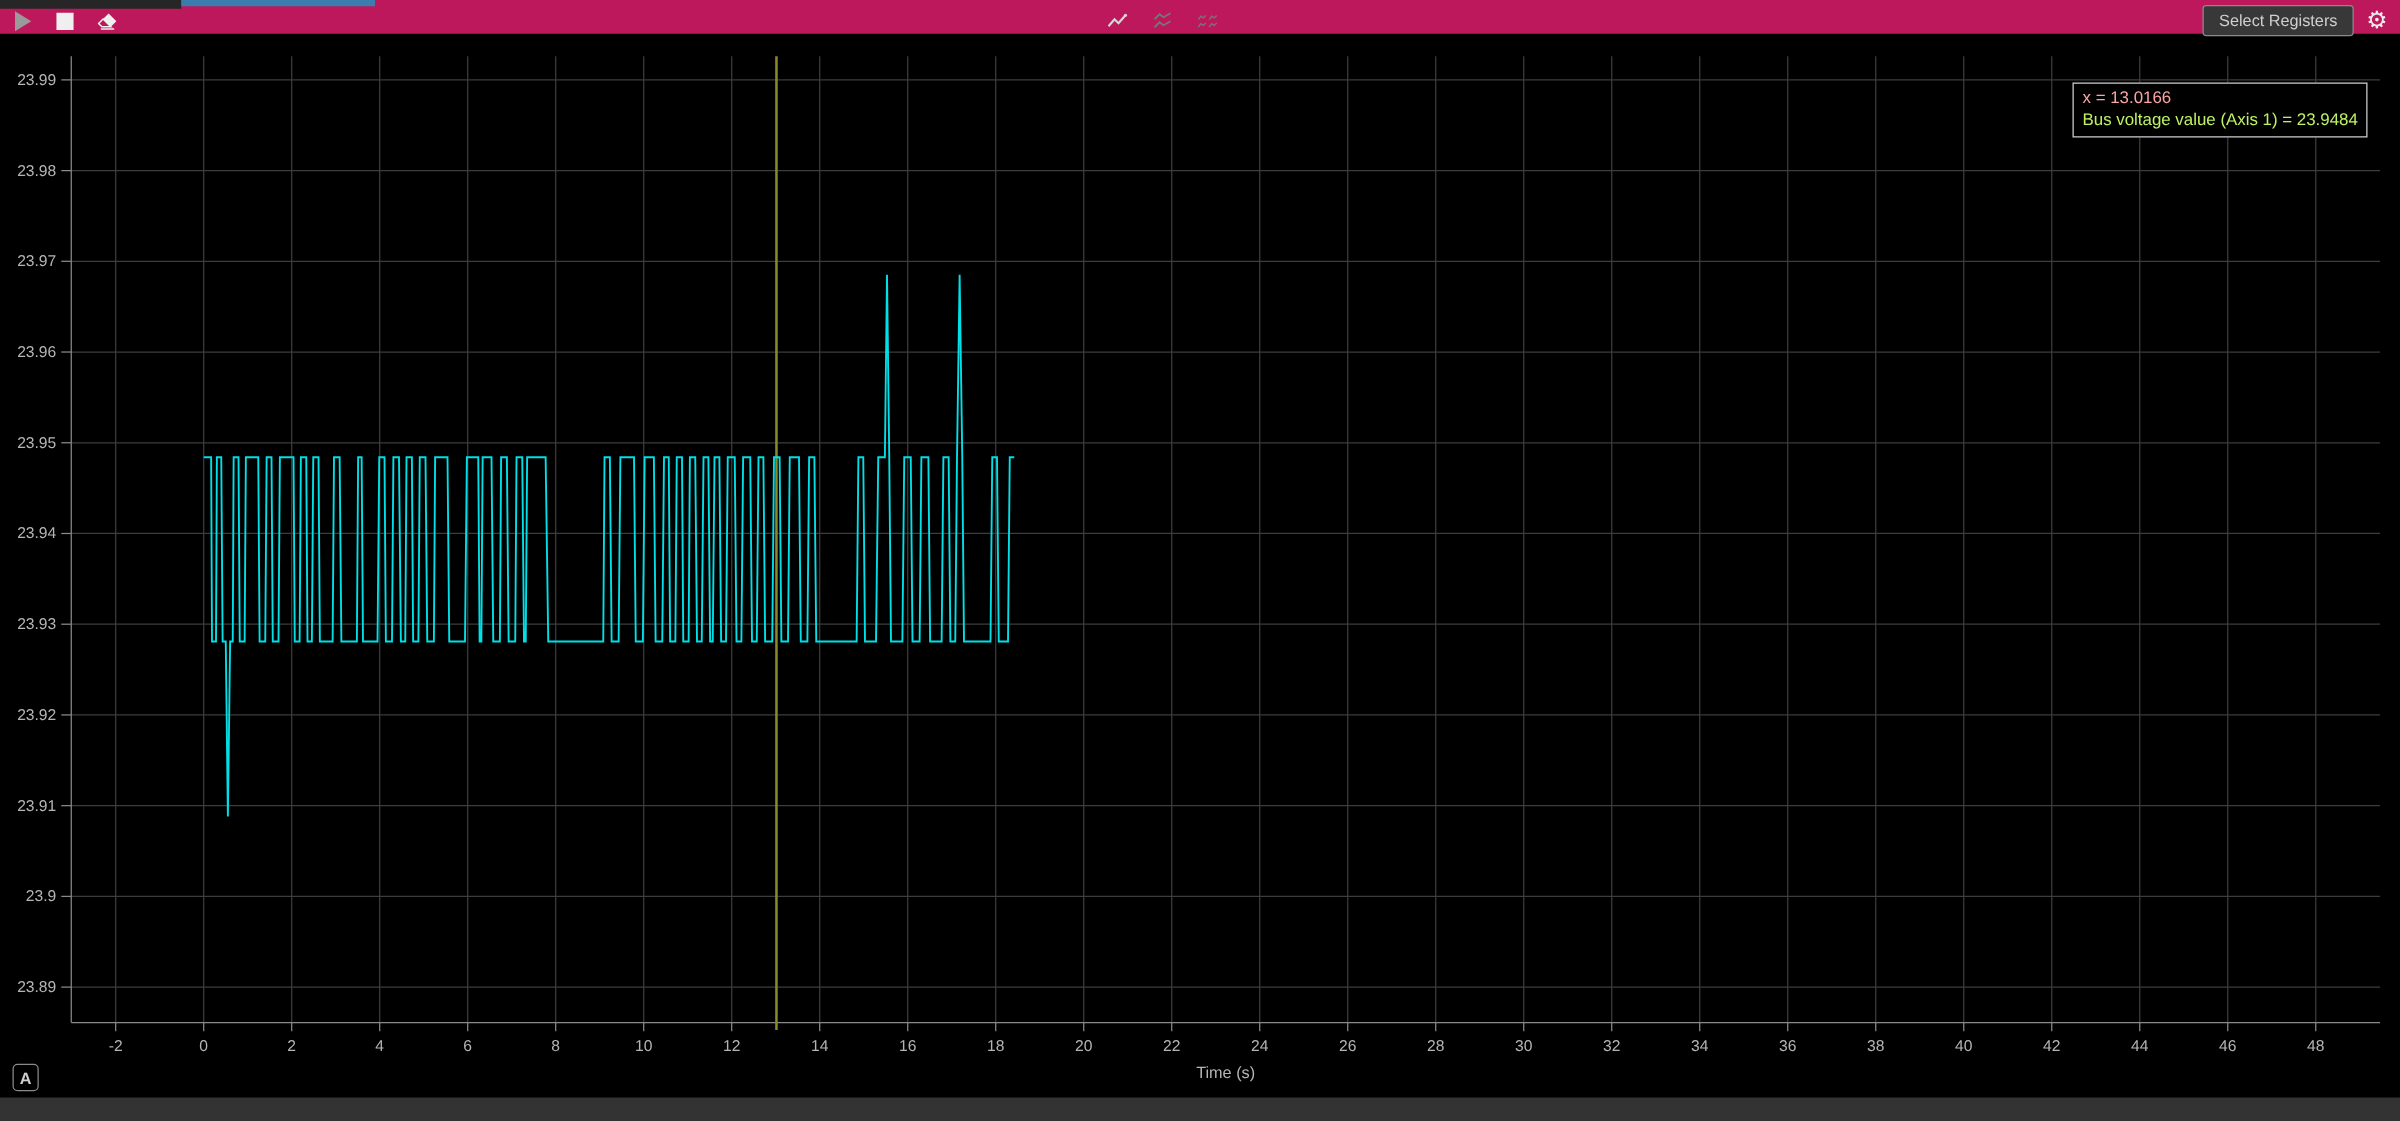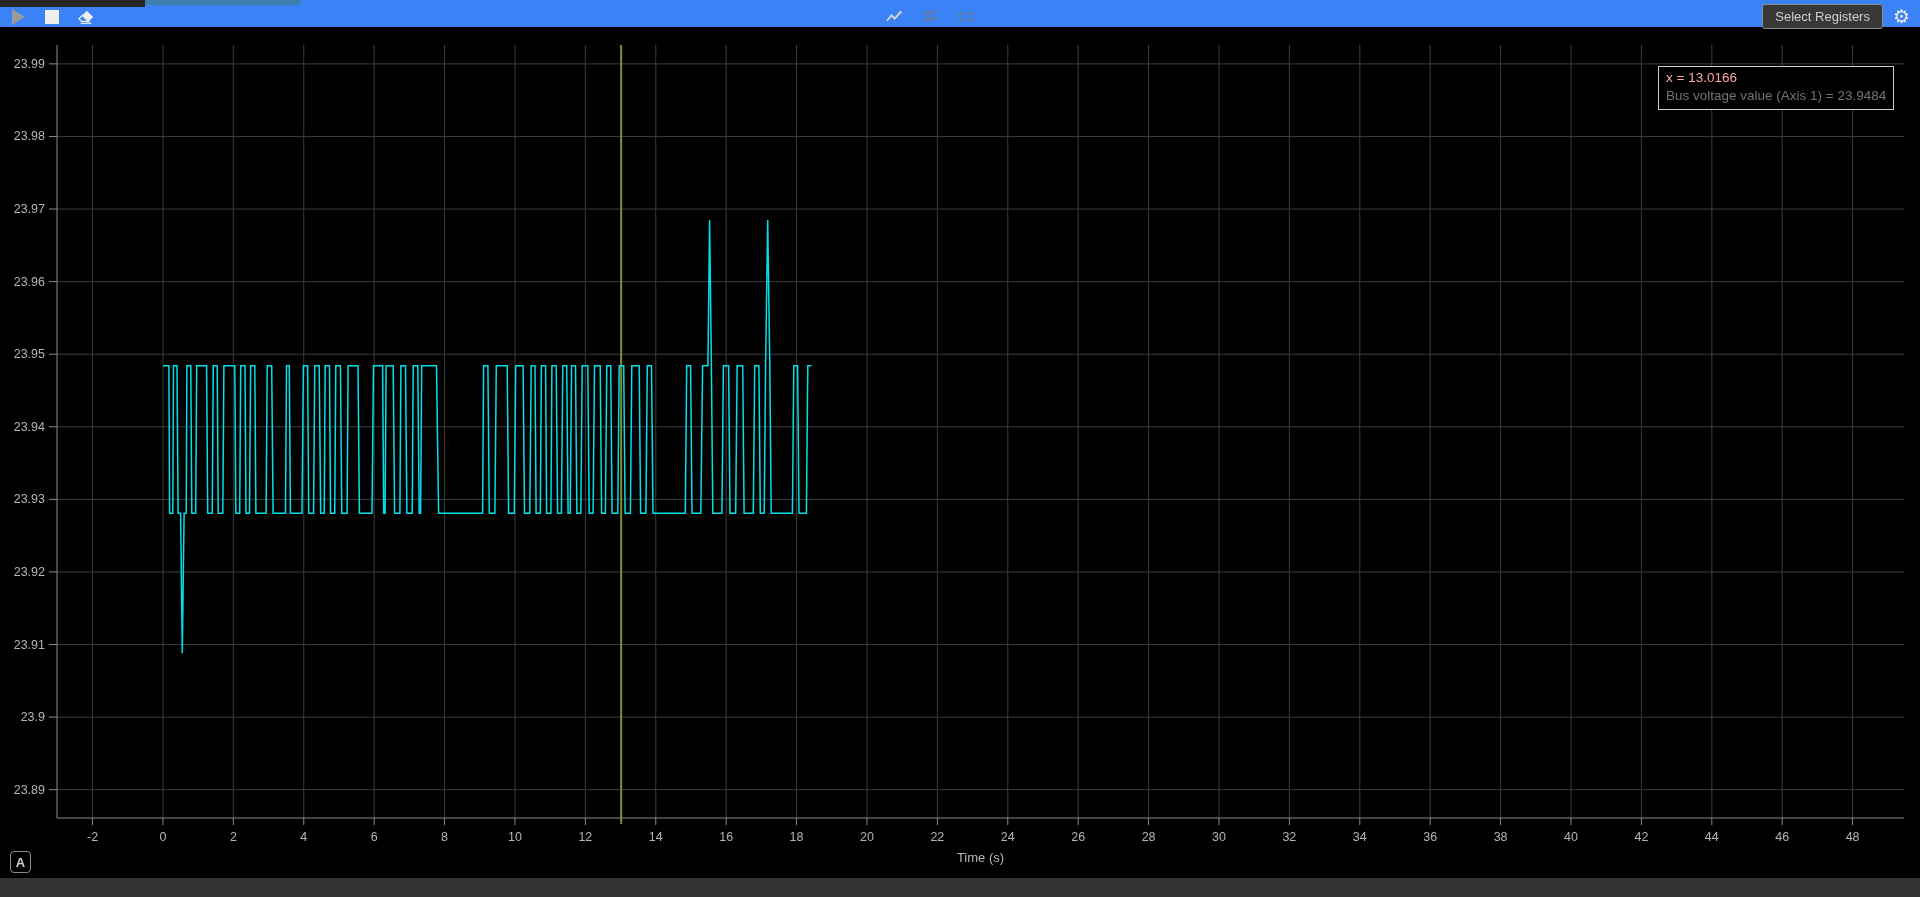--- a/index.html
+++ b/index.html
@@ -1,37 +1,37 @@
 <!DOCTYPE html>
 <html><head>
 <meta charset="utf-8">
 <style>
   html,body{margin:0;padding:0;background:#000;width:1920px;height:897px;overflow:hidden;
     font-family:"Liberation Sans",sans-serif;}
   .app{position:relative;width:1920px;height:897px;background:#000;}
 
   
-  .toolbar{position:absolute;left:0;top:0;width:1920px;height:27px;background:#3b82f6;}
+  .toolbar{position:absolute;left:0;top:0;width:1920px;height:27px;background:#be185d;}
   .tab-dark{position:absolute;left:0;top:0;width:145px;height:7px;background:#262626;}
   .tab-accent{position:absolute;left:145px;top:0;width:155px;height:5px;background:#3b7dad;}
   .tb-left{position:absolute;left:8px;top:0;height:33px;display:flex;align-items:center;gap:14px;}
   .tb-btn{background:none;border:none;padding:2px;margin:0;cursor:pointer;display:flex;
     align-items:center;justify-content:center;width:20px;height:24px;}
   .tb-center{position:absolute;left:884px;top:0;height:33px;display:flex;align-items:center;gap:16px;}
   .tb-right{position:absolute;right:10px;top:0;height:33px;display:flex;align-items:center;gap:10px;}
   .select-registers{background:#383838;border:1px solid #8a8a8a;border-radius:3px;color:#cfcfcf;
     font-size:13px;padding:4px 12px;cursor:pointer;font-family:"Liberation Sans",sans-serif;}
   .gear{color:#ececec;font-size:19px;line-height:19px;background:none;border:none;cursor:pointer;padding:0;}
 
   
   .plot-container{position:absolute;left:0;top:33px;width:1920px;height:845px;background:#000;}
   .tooltip{position:absolute;left:1658px;top:33px;background:#000;border:1px solid #cfcfcf;
     padding:2px 7px 4px 7px;font-size:13.5px;line-height:18px;white-space:nowrap;}
   .tooltip .l1{color:#fca5a5;}
-  .tooltip .l2{color:#737373;}
+  .tooltip .l2{color:#bef264;}
   .autoscale{position:absolute;left:10px;top:818px;width:21px;height:22px;background:#000;
     border:1px solid #8a8a8a;border-radius:4px;color:#cfcfcf;font-size:13px;font-weight:bold;
     padding:0;cursor:pointer;font-family:"Liberation Sans",sans-serif;}
 
   
   .statusbar{position:absolute;left:0;top:878px;width:1920px;height:19px;background:#333333;}
 </style>
 </head>
 <body>
 

